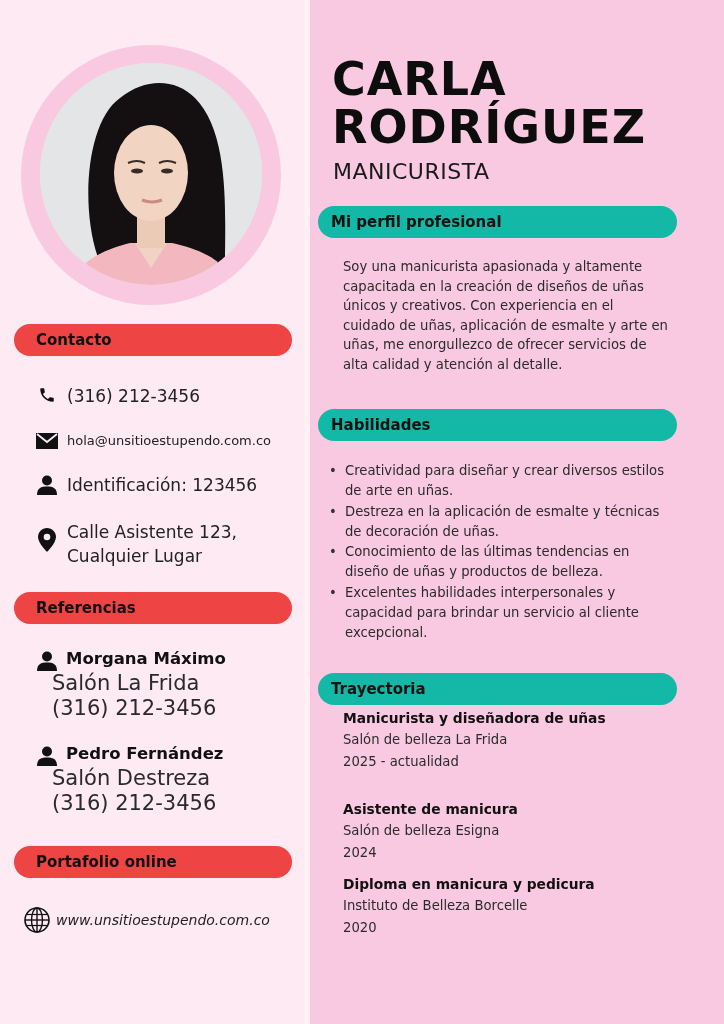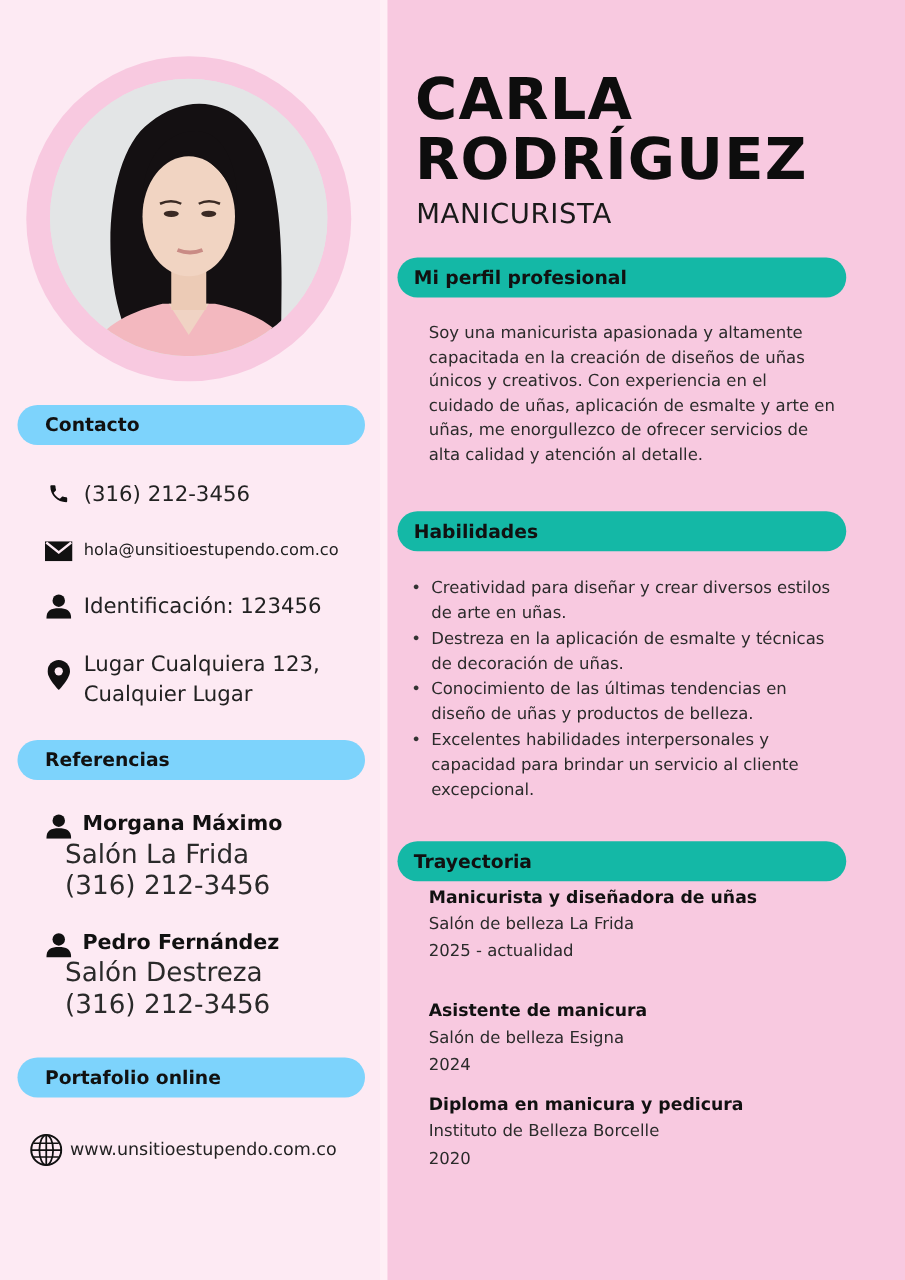--- a/index.html
+++ b/index.html
@@ -9,21 +9,21 @@
   .left { position: absolute; left: 0; top: 0; width: 310px; height: 1024px; background: #fdeaf3; }
   .left::after { content: ""; position: absolute; right: 0; top: 0; width: 6px; height: 100%; background: #fff0f6; }
   .right { position: absolute; left: 310px; top: 0; width: 414px; height: 1024px; background: #f8c9e0; }
 
   
   .photo-ring { position: absolute; left: 21px; top: 45px; width: 260px; height: 260px; border-radius: 50%; background: #f8c9e0; }
   .photo { position: absolute; left: 40px; top: 63px; width: 222px; height: 222px; border-radius: 50%; overflow: hidden; background: #e4e6e7; }
   .photo svg { width: 100%; height: 100%; display: block; }
 
   
-  .lhead { position: absolute; left: 14px; width: 278px; height: 32px; border-radius: 16px; background: #7dd3fc; }
+  .lhead { position: absolute; left: 14px; width: 278px; height: 32px; border-radius: 16px; background: #ef4444; }
   .lhead span { position: absolute; left: 22px; top: 7px; font-weight: bold; font-size: 15px; color: #111; }
 
   .crow { position: absolute; left: 36px; display: flex; align-items: flex-start; }
   .crow .ic { width: 22px; display: flex; justify-content: center; margin-right: 9px; }
   .crow .ic svg { display: block; }
   .ctext { font-size: 17px; color: #222; line-height: 24px; }
   .ctext.small { font-size: 13px; }
 
   .ref { position: absolute; left: 36px; }
   .ref .name { font-weight: bold; font-size: 16.5px; color: #111; line-height: 25px; }
@@ -113,21 +113,21 @@
 </div>
 
 <div class="crow" style="top:520px;">
   <span class="ic">
     <svg width="18" height="24" viewBox="0 0 18 24" style="margin-top:8px">
         <path d="M9 0 C4 0 0 4 0 9 C0 15 9 24 9 24 C9 24 18 15 18 9 C18 4 14 0 9 0 Z" fill="#111"></path>
         <circle cx="9" cy="9" r="3.3" fill="#fdeaf3"></circle>
       </svg>
   </span>
   <div>
-    <div class="ctext">Lugar Cualquiera 123,</div>
+    <div class="ctext">Calle Asistente 123,</div>
     <div class="ctext">Cualquier Lugar</div>
   </div>
 </div>
 
 <div class="lhead" style="top:592px;text-align:right;">
   <span>Referencias</span>
 </div>
 
 <div class="ref" style="top:646px;">
   <div class="hd">
@@ -154,21 +154,21 @@
     <span class="name">Pedro Fernández</span>
   </div>
   <div class="line">Salón Destreza</div>
   <div class="line">(316) 212-3456</div>
 </div>
 
 <div class="lhead" style="top:846px;">
   <span>Portafolio online</span>
 </div>
 
-<div class="crow" style="left:24px; top:907px;">
+<div class="crow" style="left:24px; top:907px;font-style:italic;">
   <span class="ic" style="width:26px; margin-right:6px;">
     <svg width="26" height="26" viewBox="0 0 26 26">
         <circle cx="13" cy="13" r="12" stroke="#111" stroke-width="1.6" fill="none"></circle>
         <ellipse cx="13" cy="13" rx="5.5" ry="12" stroke="#111" stroke-width="1.4" fill="none"></ellipse>
         <line x1="13" y1="1" x2="13" y2="25" stroke="#111" stroke-width="1.4"></line>
         <line x1="1" y1="13" x2="25" y2="13" stroke="#111" stroke-width="1.4"></line>
         <line x1="3" y1="7.5" x2="23" y2="7.5" stroke="#111" stroke-width="1.2"></line>
         <line x1="3" y1="18.5" x2="23" y2="18.5" stroke="#111" stroke-width="1.2"></line>
       </svg>
   </span>

